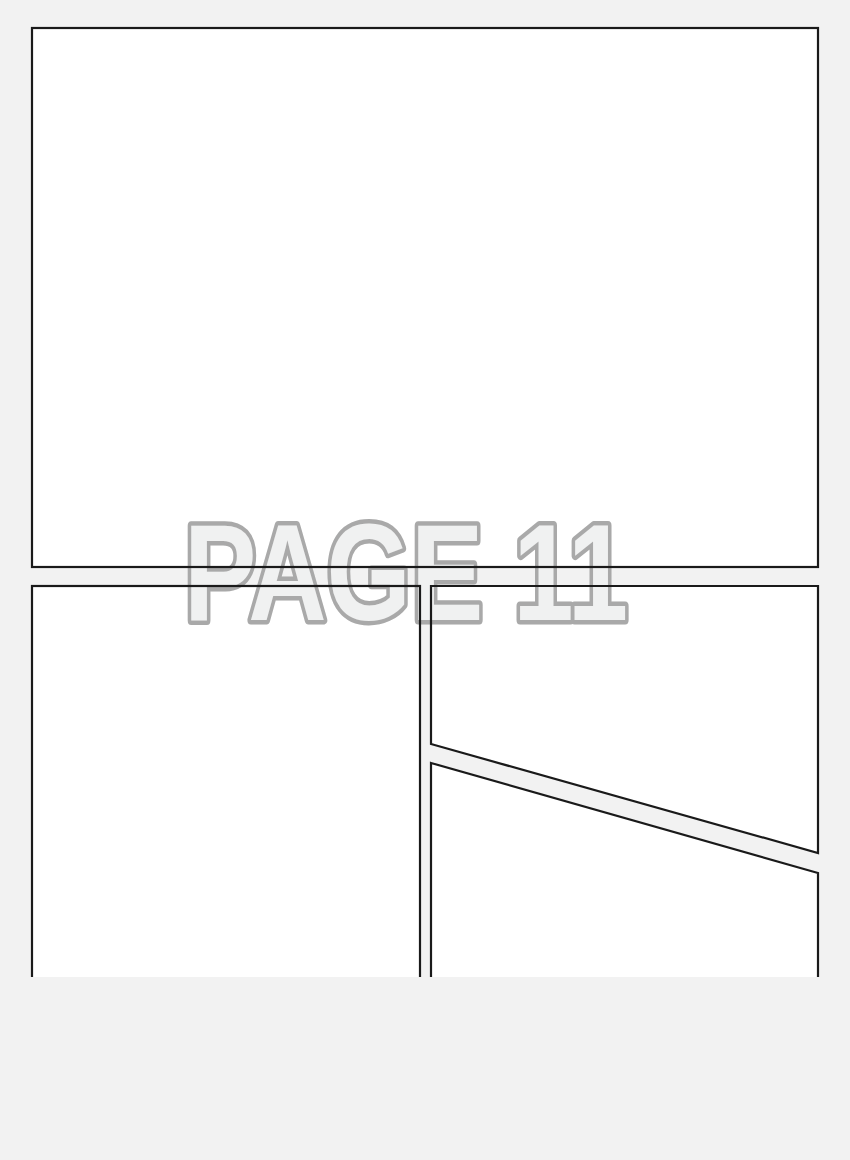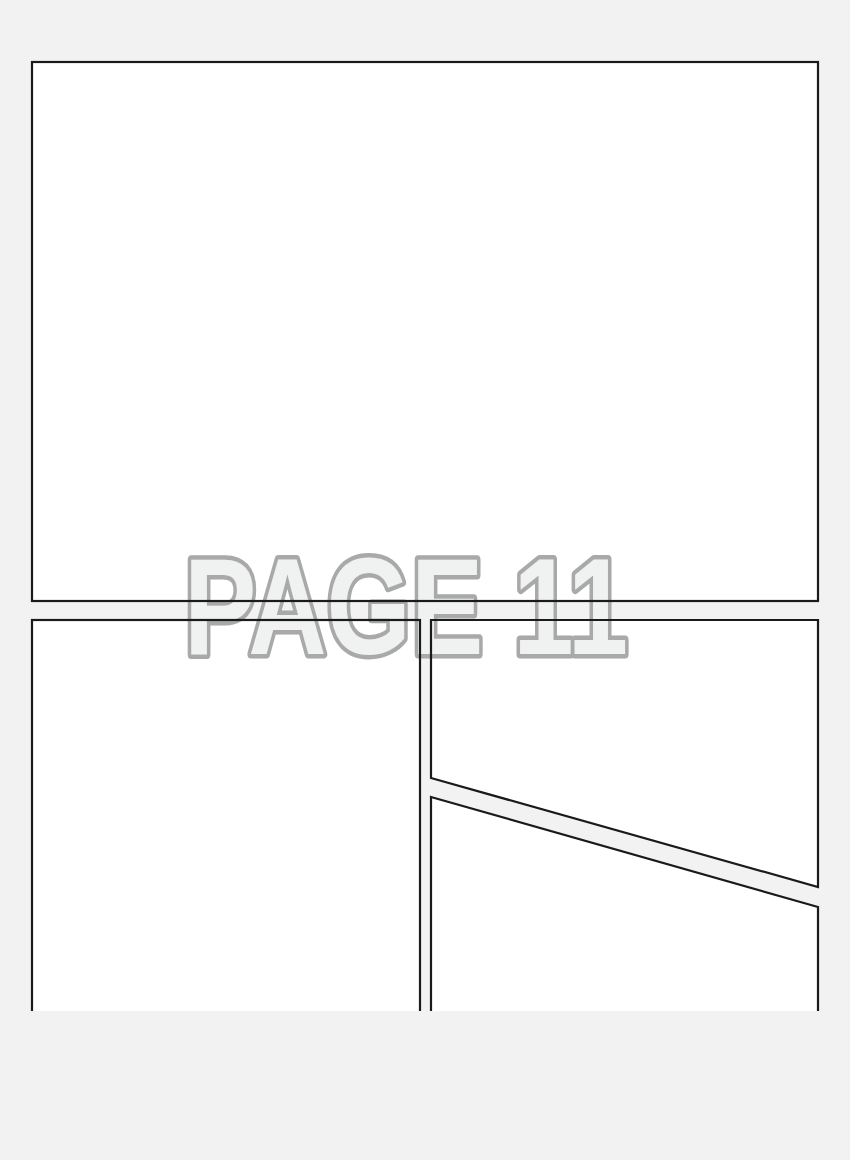--- a/index.html
+++ b/index.html
@@ -6,21 +6,20 @@
     margin: 0;
     padding: 0;
     background: #f2f2f2;
     font-family: "Liberation Sans", "DejaVu Sans", sans-serif;
   }
   .page {
     position: relative;
     width: 850px;
     height: 977px;
     overflow: hidden;
-    margin-top: 34px;
   }
   .page svg {
     position: absolute;
     inset: 0;
     display: block;
   }
   
   .panel-fill {
     fill: #ffffff;
     stroke: none;

